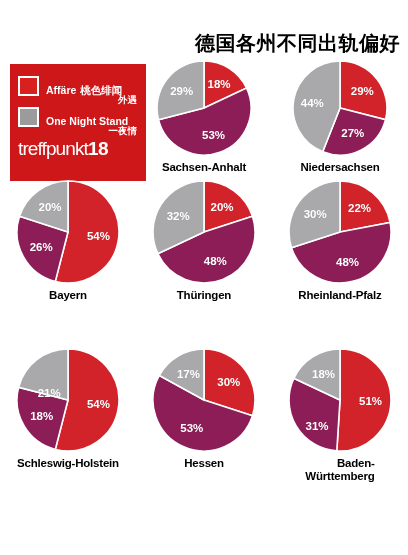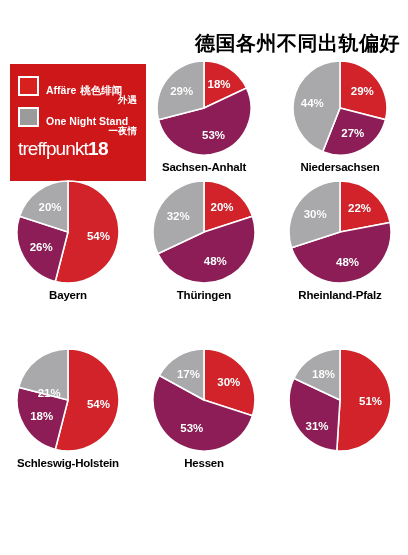--- a/index.html
+++ b/index.html
@@ -270,17 +270,18 @@
         <div class="pie-wrap" style="width: 104px; height: 104px;">
           <svg width="104" height="104" viewBox="0 0 104 104" class="pie-svg">
             <path d="M 52 52 L 52.00 1.00 A 51 51 0 1 1 48.80 102.90 Z" fill="#d2232a" stroke="#ffffff" stroke-width="1.6"></path>
             <path d="M 52 52 L 48.80 102.90 A 51 51 0 0 1 5.85 30.29 Z" fill="#8c1d57" stroke="#ffffff" stroke-width="1.6"></path>
             <path d="M 52 52 L 5.85 30.29 A 51 51 0 0 1 52.00 1.00 Z" fill="#a9a9ab" stroke="#ffffff" stroke-width="1.6"></path>
           </svg>
           <span class="pie-label" style="left: 82.6px; top: 53px;">51%</span>
           <span class="pie-label" style="left: 29px; top: 67.6px; margin-top: 10px;">31%</span>
           <span class="pie-label" style="left: 35.6px; top: 26.2px;">18%</span>
         </div>
+        <div class="state-name">Baden-<div>Württemberg</div></div>
       </div>
   </div>
 </div>
 
 <div class="bottom-rule"></div>
 
 </body></html>

